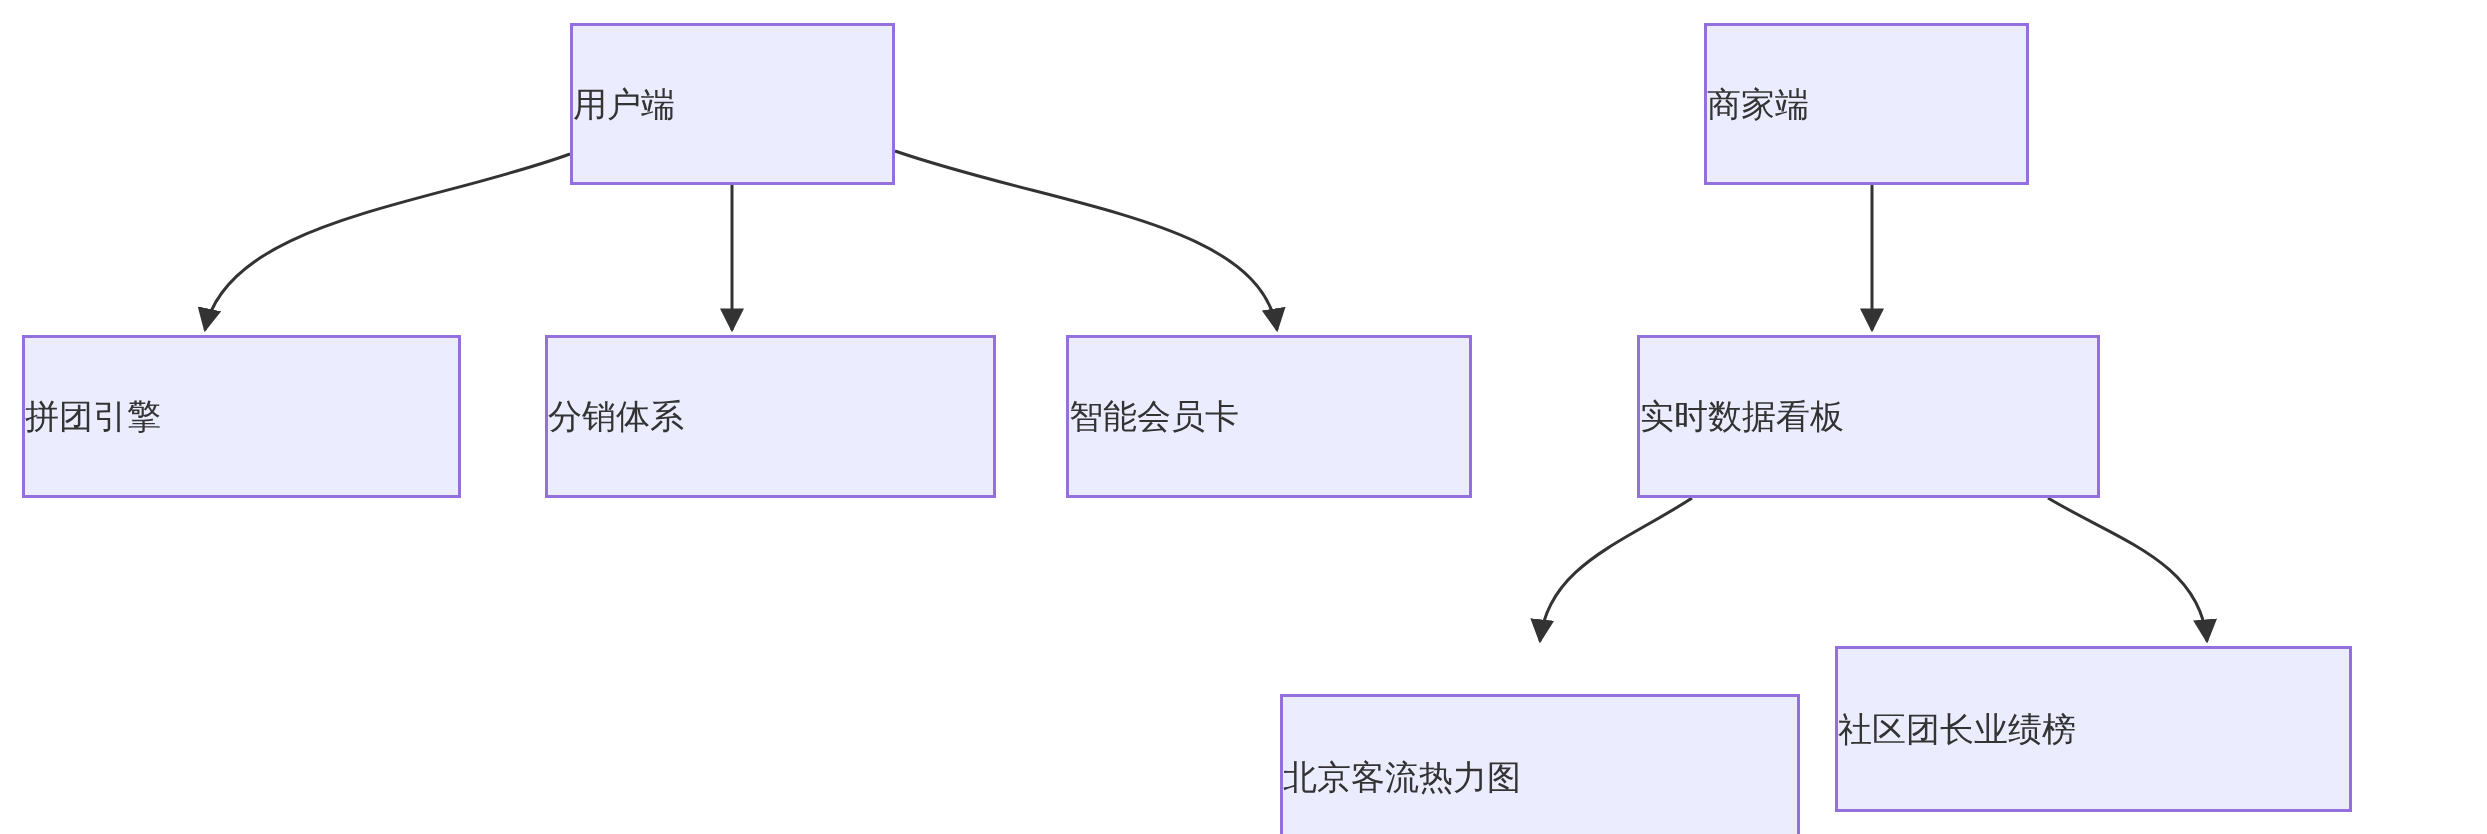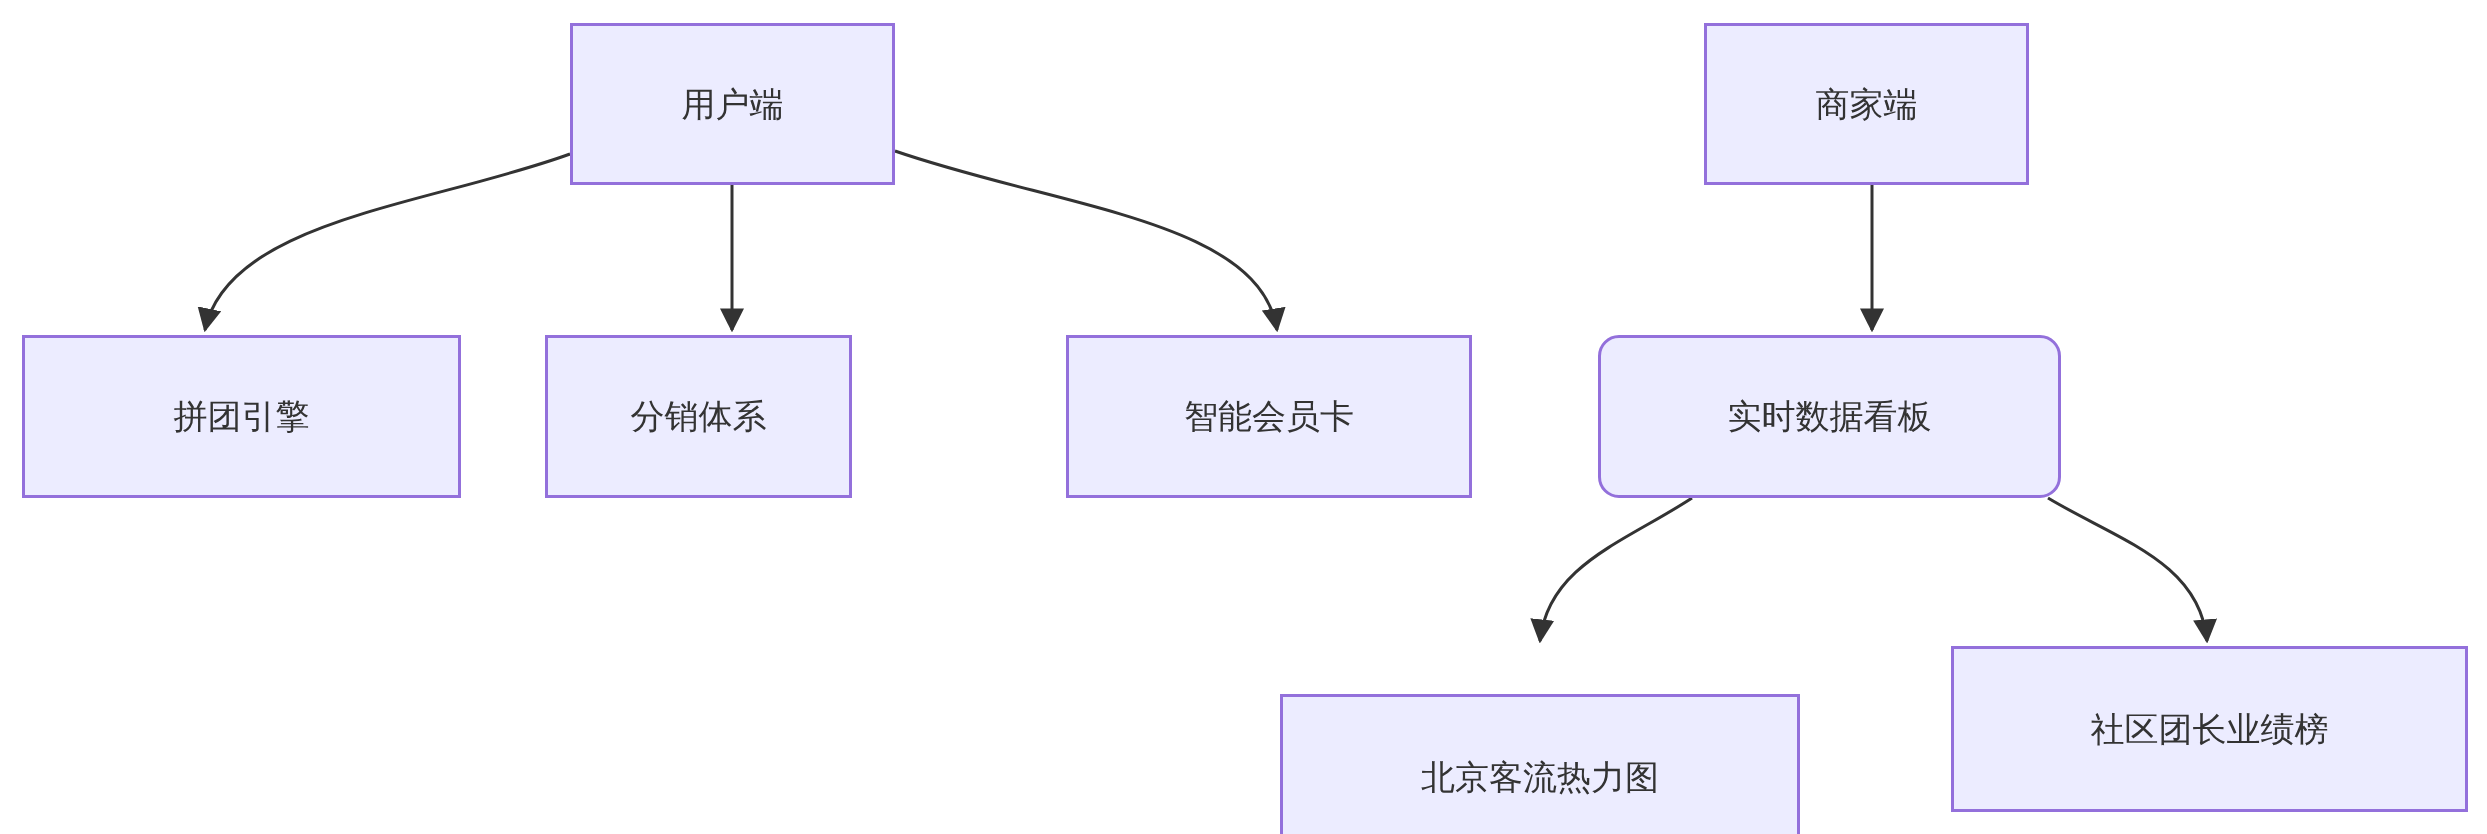--- a/index.html
+++ b/index.html
@@ -29,21 +29,21 @@
     fill: var(--edge, #333333);
     stroke: none;
   }
   .node {
     position: absolute;
     box-sizing: border-box;
     background: var(--node-fill, #ECECFF);
     border: 3px solid var(--node-border, #9370DB);
     display: flex;
     align-items: center;
-    justify-content: center;
+    justify-content: flex-start;
   }
   .node-label {
     color: var(--text, #333333);
     font-size: 34px;
     line-height: 1.3;
     white-space: nowrap;
     text-align: center;
   }
 </style>
 </head>
@@ -71,33 +71,33 @@
   </div>
 
   <div class="node" style="left:1704px; top:23px; width:325px; height:162px;">
     <span class="node-label">商家端</span>
   </div>
 
   <div class="node" style="left:22px; top:335px; width:439px; height:163px;">
     <span class="node-label">拼团引擎</span>
   </div>
 
-  <div class="node" style="left:545px; top:335px; width:307px; height:163px;">
+  <div class="node" style="left:545px; top:335px; width:451px; height:163px;">
     <span class="node-label">分销体系</span>
   </div>
 
   <div class="node" style="left:1066px; top:335px; width:406px; height:163px;">
     <span class="node-label">智能会员卡</span>
   </div>
 
-  <div class="node" style="left:1598px; top:335px; width:463px; height:163px;border-radius:21px;">
+  <div class="node" style="left:1637px; top:335px; width:463px; height:163px;">
     <span class="node-label">实时数据看板</span>
   </div>
 
   <div class="node" style="left:1280px; top:646px; width:520px; height:166px;margin-top:48px;">
     <span class="node-label">北京客流热力图</span>
   </div>
 
-  <div class="node" style="left:1951px; top:646px; width:517px; height:166px;">
+  <div class="node" style="left:1835px; top:646px; width:517px; height:166px;">
     <span class="node-label">社区团长业绩榜</span>
   </div>
 
 </div>
 
 </body></html>

